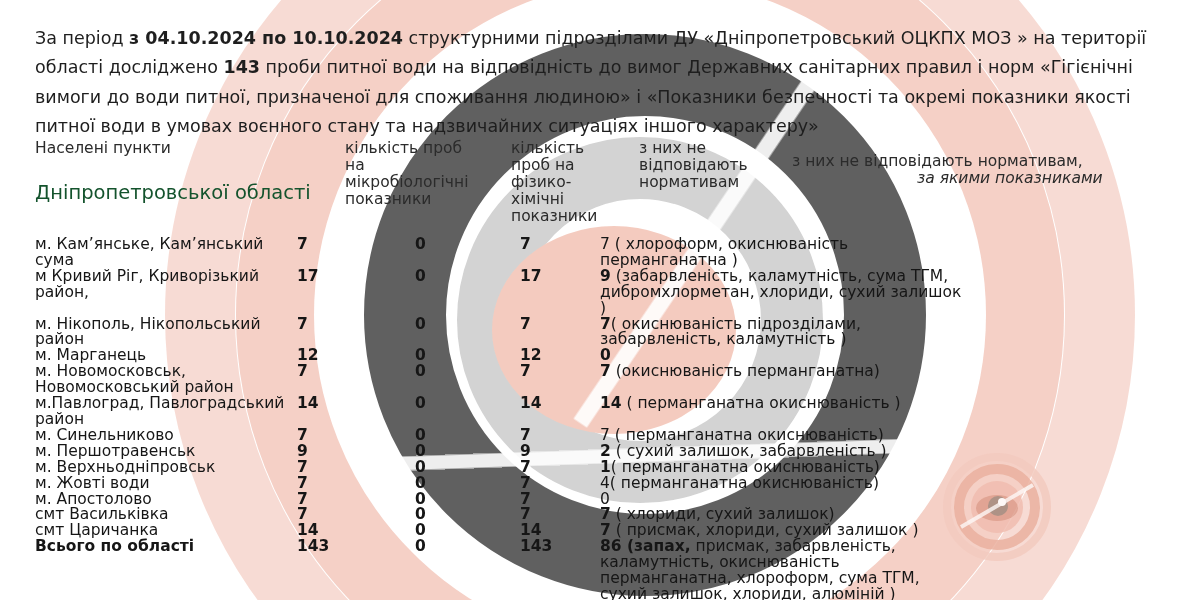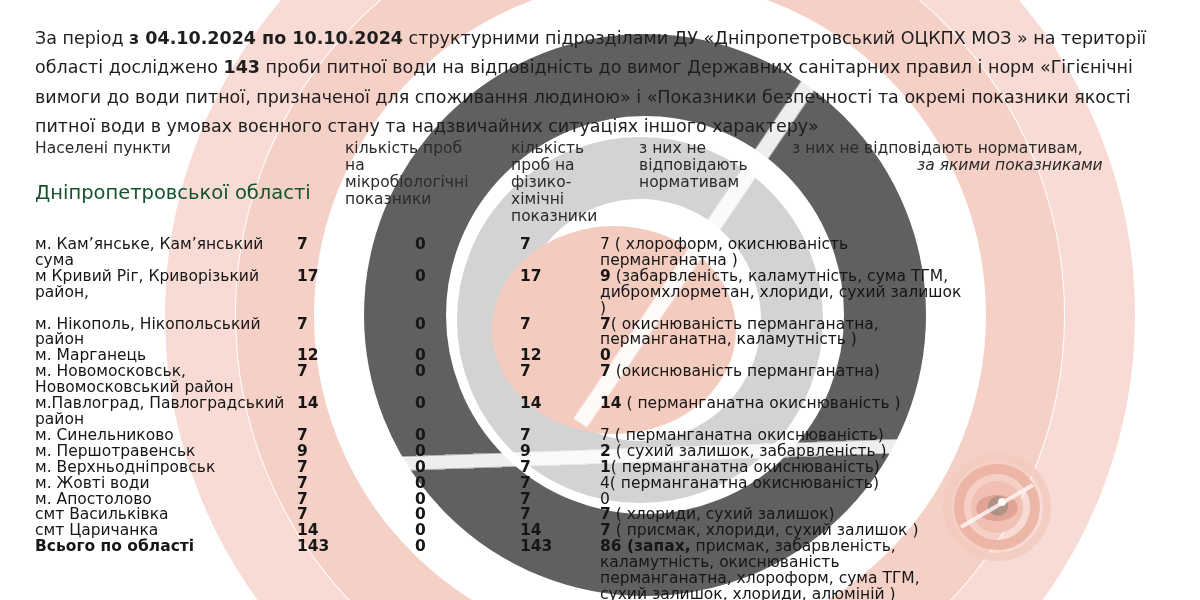--- a/index.html
+++ b/index.html
@@ -24,21 +24,21 @@
   .intro .b{font-weight:700;}
   .thead{
     position:absolute;left:35px;top:140px;display:flex;align-items:flex-start;
     font-size:15.5px;line-height:17px;color:#2b2b2b;gap:48px;
   }
   .thead .hc{flex:0 0 auto;}
   .h1{width:262px;}
   .h2{width:118px;}
   .h3{width:105px;}
   .h4{width:80px;}
-  .h5{width:370px;}
+  .h5{width:370px;margin-top:13px;}
   .h5 .ln2{padding-left:125px;font-style:italic;}
   .region{
     position:absolute;left:35px;top:181px;font-size:19.5px;color:#14532d;
   }
   .tbl{
     position:absolute;left:35px;top:237px;border-collapse:collapse;table-layout:fixed;width:930px;
   }
   .tbl td{
     vertical-align:top;padding:0;font-size:15.5px;line-height:15.9px;color:#161616;
     word-wrap:break-word;
@@ -124,21 +124,21 @@
     <td class="c-num c3">0</td>
     <td class="c-num c4">17</td>
     <td class="c-ann"><span class="ann-num b">9</span><span class="ann-text"> (забарвленість, каламутність,  сума ТГМ, дибромхлорметан, хлориди, сухий залишок )</span></td>
   </tr>
 
   <tr>
     <td class="c-name">м. Нікополь, Нікопольський район</td>
     <td class="c-num c2">7</td>
     <td class="c-num c3">0</td>
     <td class="c-num c4">7</td>
-    <td class="c-ann"><span class="ann-num b">7</span><span class="ann-text">( окиснюваність перманганатна, перманганатна, каламутність )</span></td>
+    <td class="c-ann"><span class="ann-num b">7</span><span class="ann-text">( окиснюваність підрозділами, забарвленість, каламутність )</span></td>
   </tr>
 
   <tr>
     <td class="c-name">м. Марганець</td>
     <td class="c-num c2">12</td>
     <td class="c-num c3">0</td>
     <td class="c-num c4">12</td>
     <td class="c-ann"><span class="ann-num b">0</span><span class="ann-text"></span></td>
   </tr>
 

